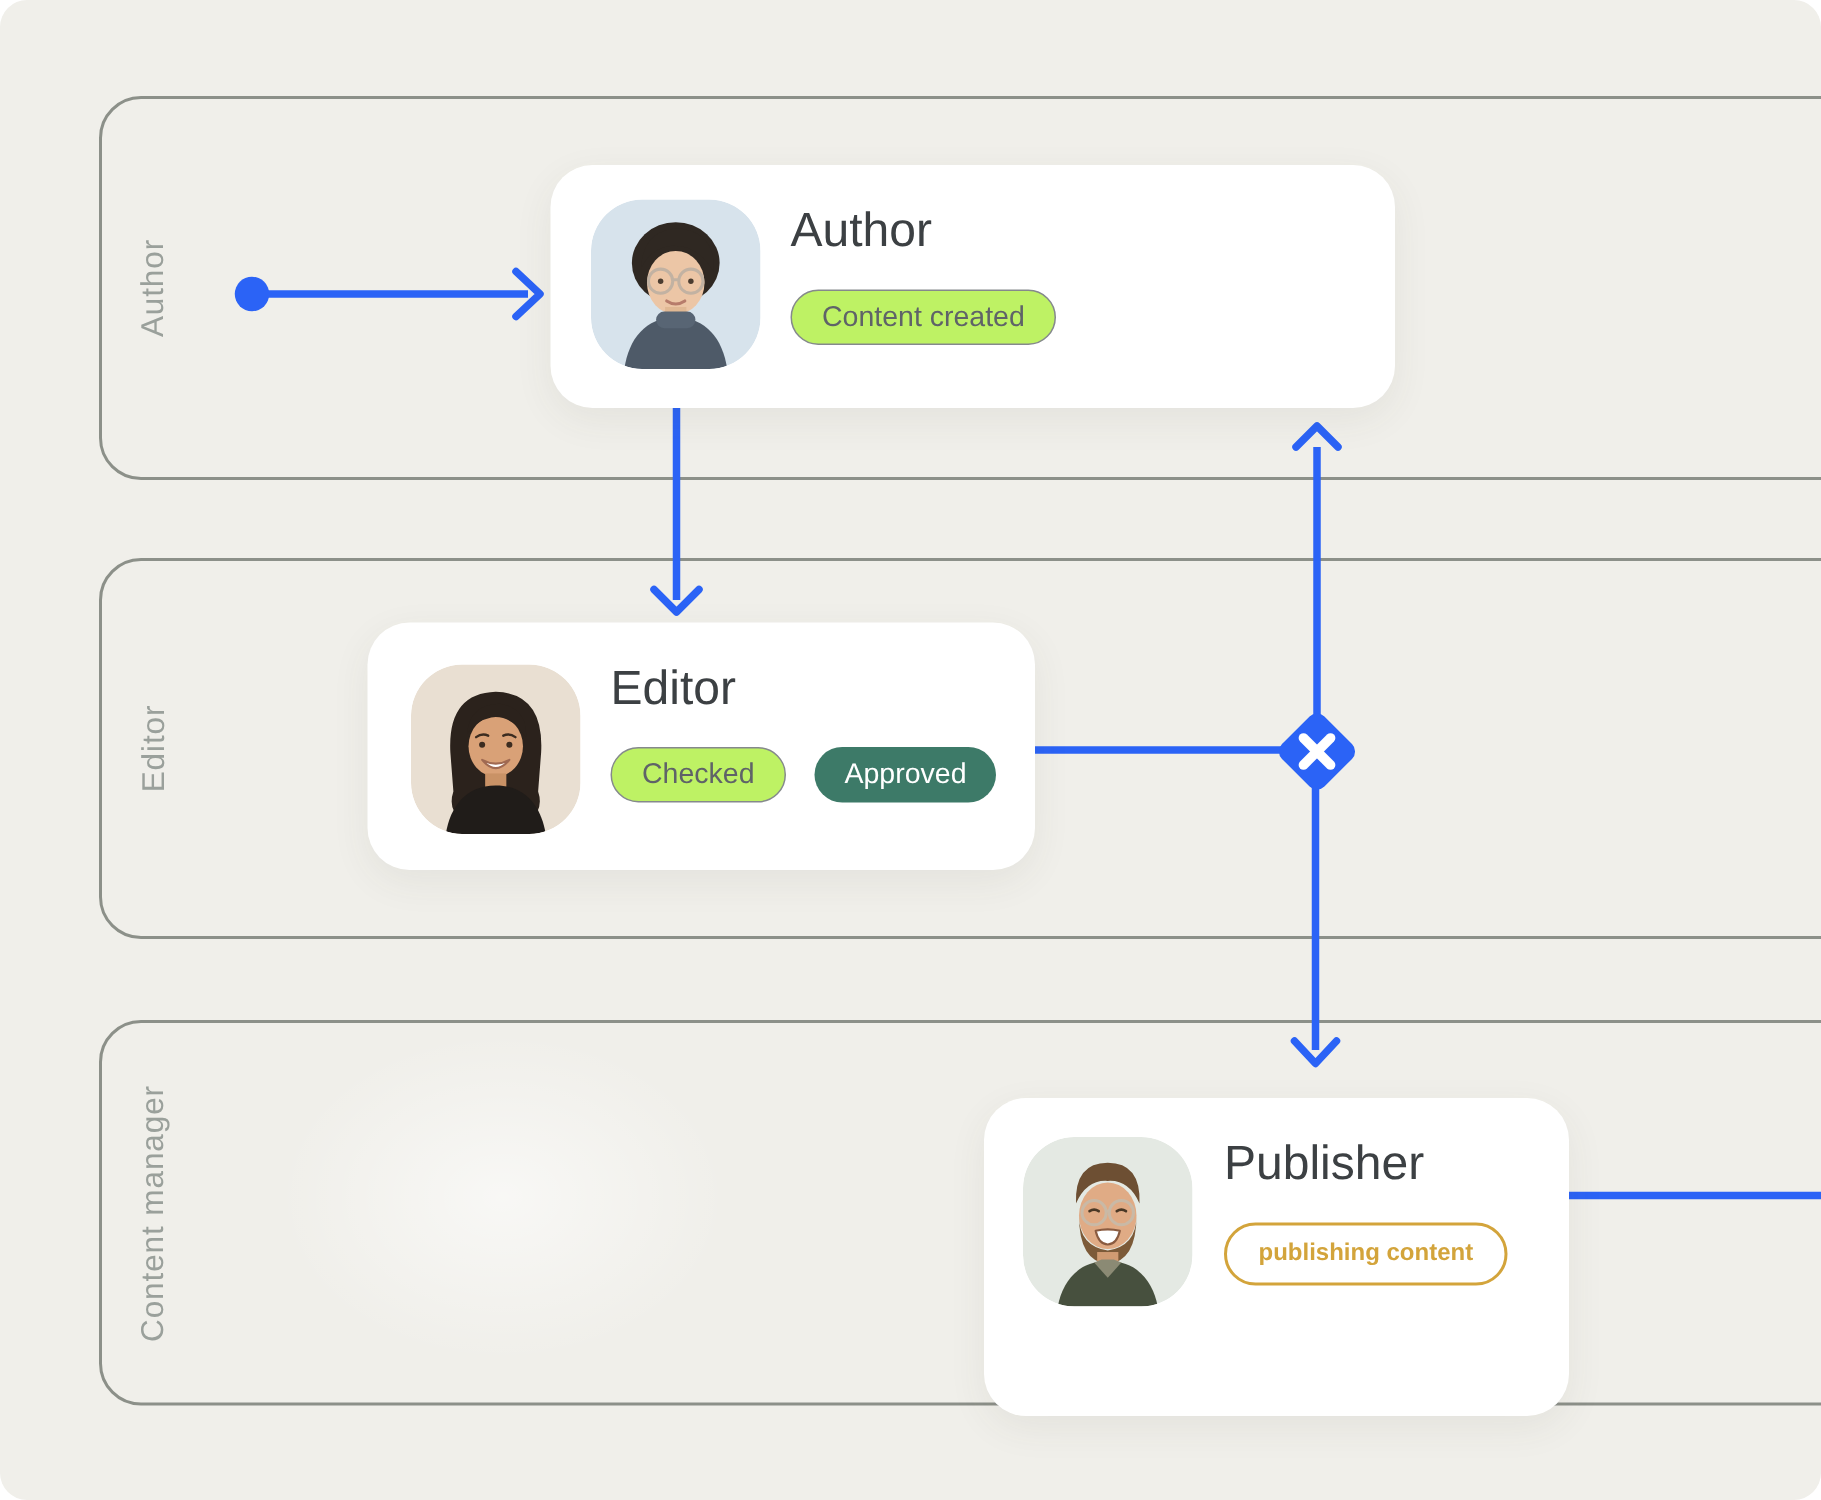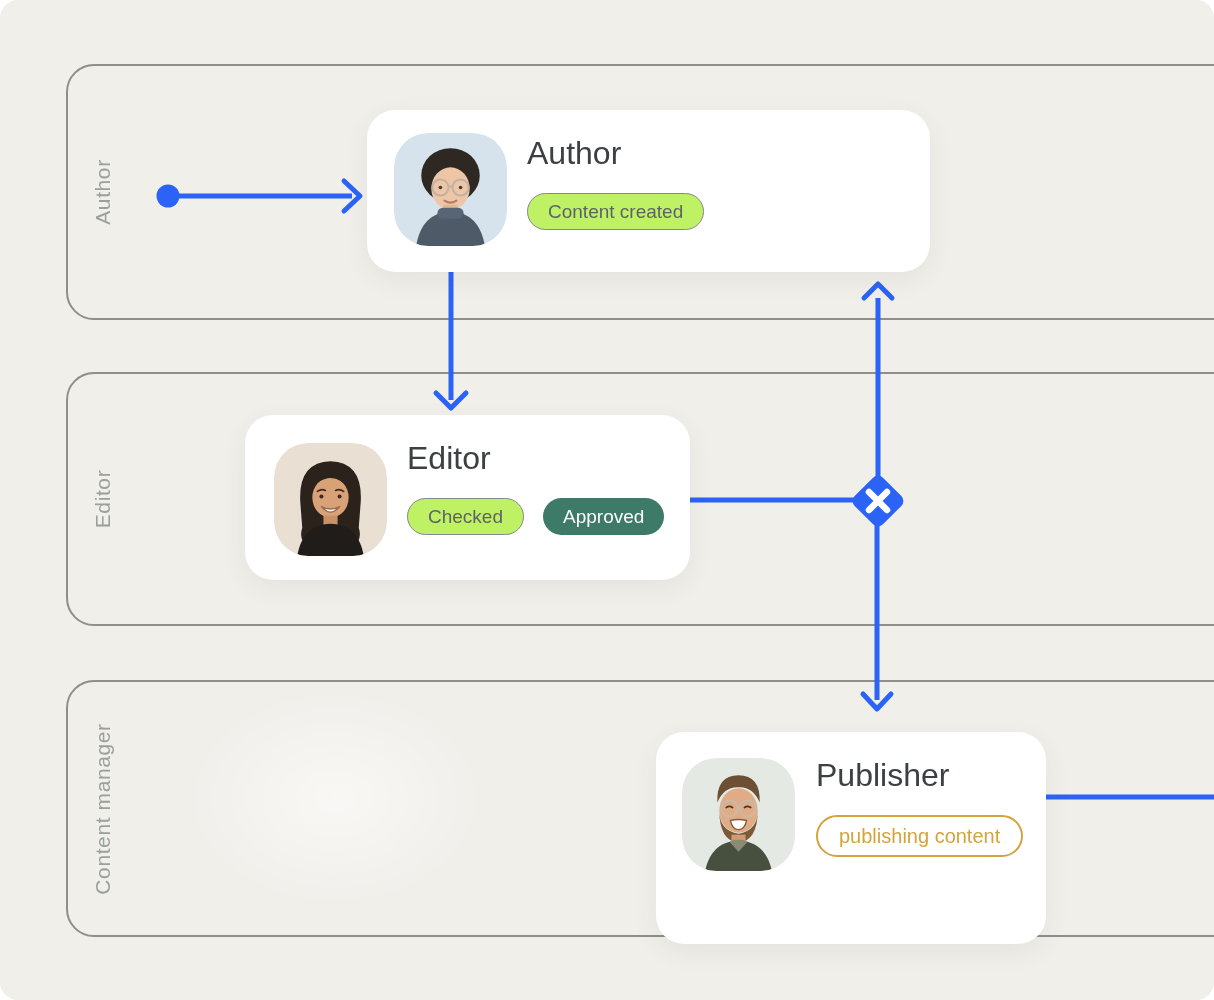--- a/index.html
+++ b/index.html
@@ -53,21 +53,21 @@
     white-space:nowrap;
   }
   .chip.outline {
     border:1.6px solid #85898C; color:var(--chip-text,#5F6368); background:#bef264;
   }
   .chip.filled-green {
     background:var(--chip-green,#3D7A68); color:#ffffff; border:none;
   }
   .chip.outline-gold {
     border:2px solid var(--chip-gold,#D3A43B); color:var(--chip-gold,#D3A43B);
-    background:#fff; font-size:20px; height:42px; padding:3px 21px; border-radius:22px;
+    background:#fff; font-size:16px; height:42px; padding:3px 21px; border-radius:22px;font-weight:bold;
   }
 </style>
 </head>
 <body>
 
 <div id="canvas">
 
   <div class="lane" style="top:64px;  height:256px;"></div>
   <div class="lane" style="top:372px; height:254px;"></div>
   <div class="lane" style="top:680px; height:257px;"></div>

